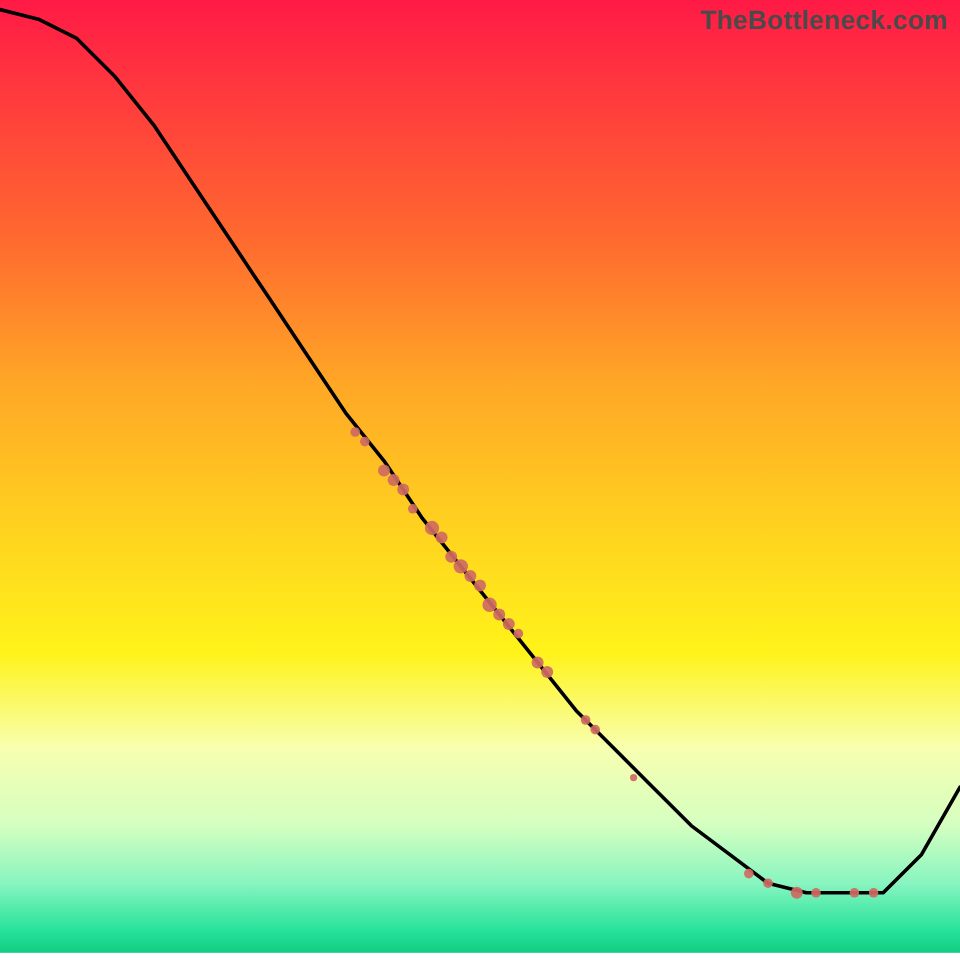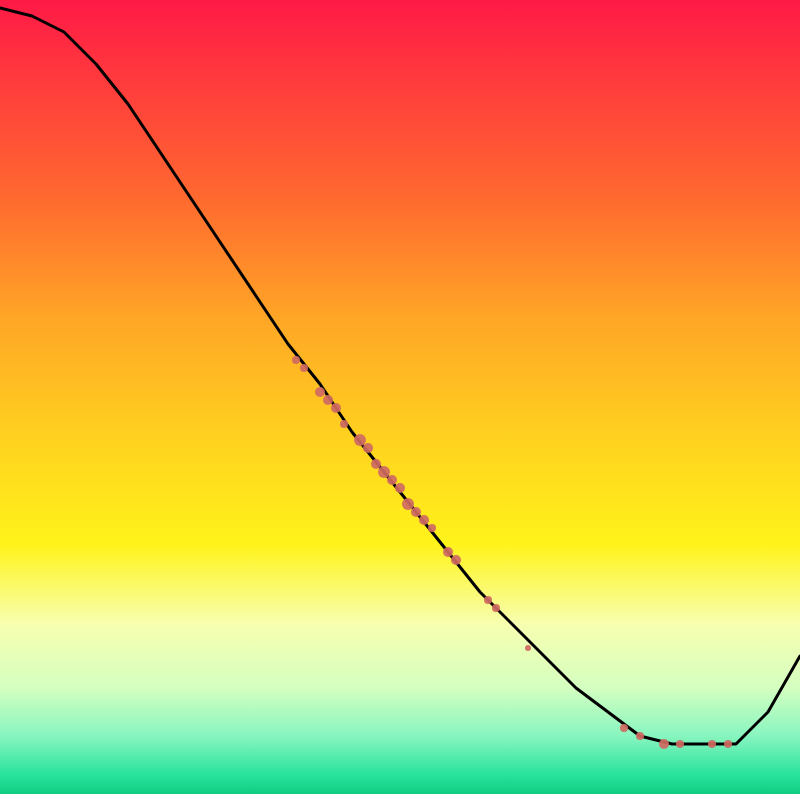--- a/index.html
+++ b/index.html
@@ -87,13 +87,14 @@
         <circle cx="496.0" cy="608.0" r="4" fill="#cf6a62" fill-opacity="0.92"></circle>
         <circle cx="528.0" cy="648.0" r="3" fill="#cf6a62" fill-opacity="0.92"></circle>
         <circle cx="624.0" cy="728.0" r="4" fill="#cf6a62" fill-opacity="0.92"></circle>
         <circle cx="640.0" cy="736.0" r="4" fill="#cf6a62" fill-opacity="0.92"></circle>
         <circle cx="664.0" cy="744.0" r="5" fill="#cf6a62" fill-opacity="0.92"></circle>
         <circle cx="680.0" cy="744.0" r="4" fill="#cf6a62" fill-opacity="0.92"></circle>
         <circle cx="712.0" cy="744.0" r="4" fill="#cf6a62" fill-opacity="0.92"></circle>
         <circle cx="728.0" cy="744.0" r="4" fill="#cf6a62" fill-opacity="0.92"></circle>
       </g>
   </svg>
+  <div class="watermark">TheBottleneck.com</div>
 </div>
 
 </body></html>

